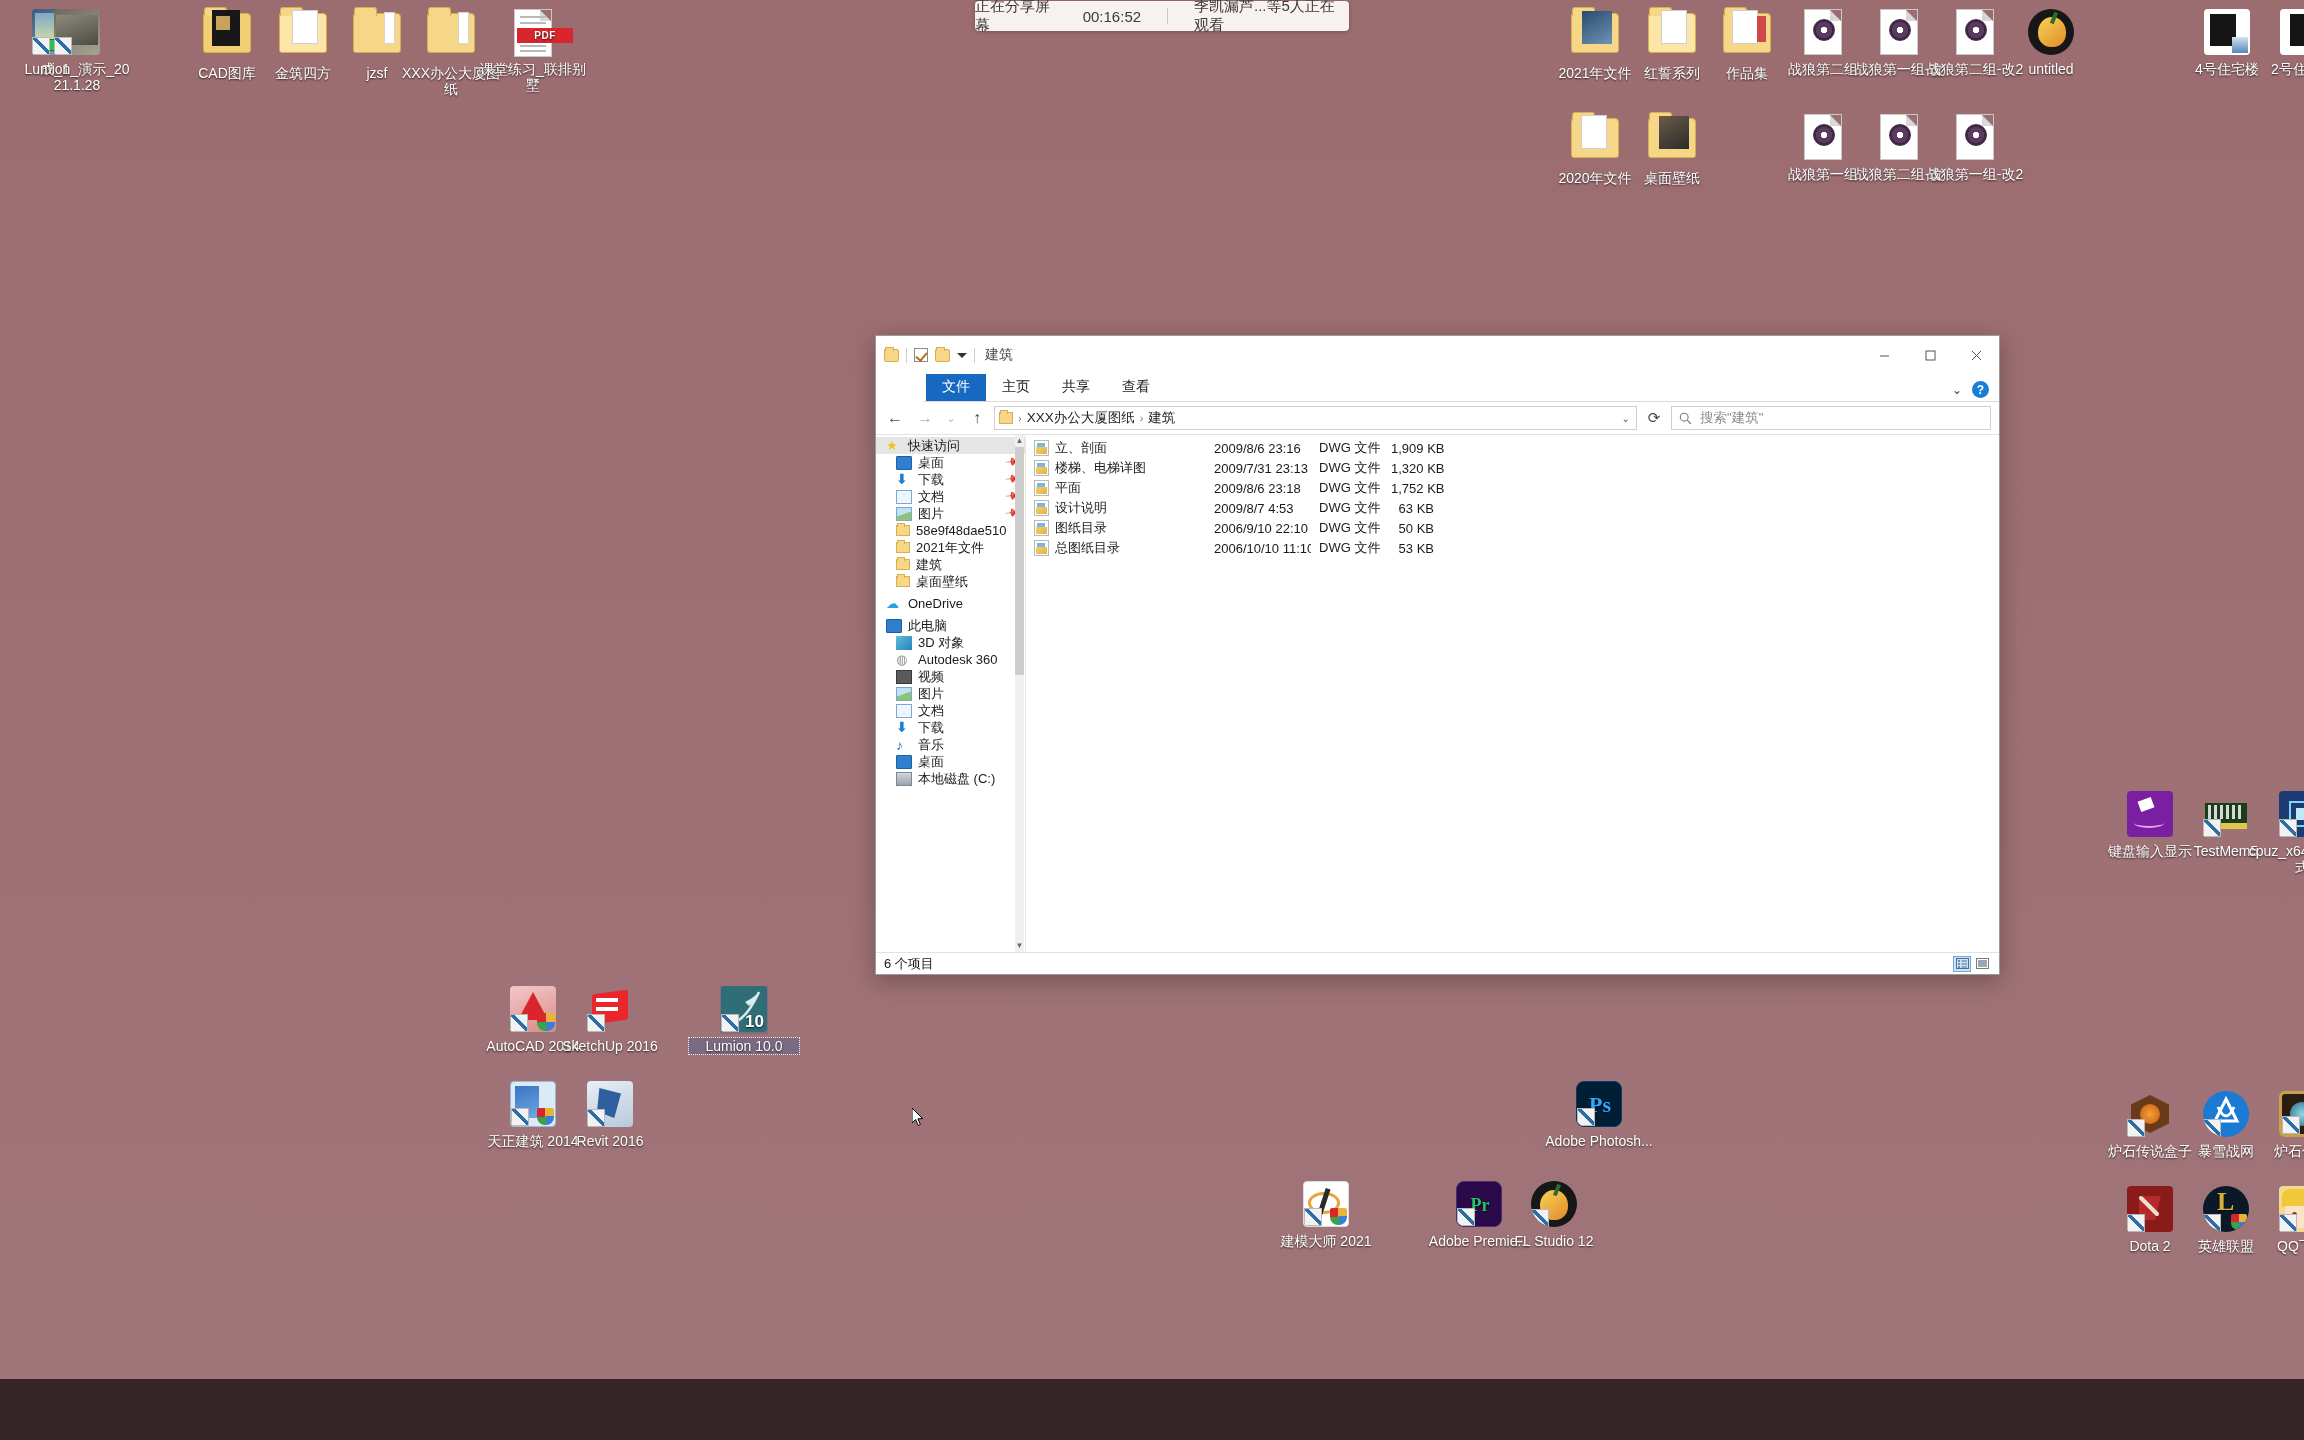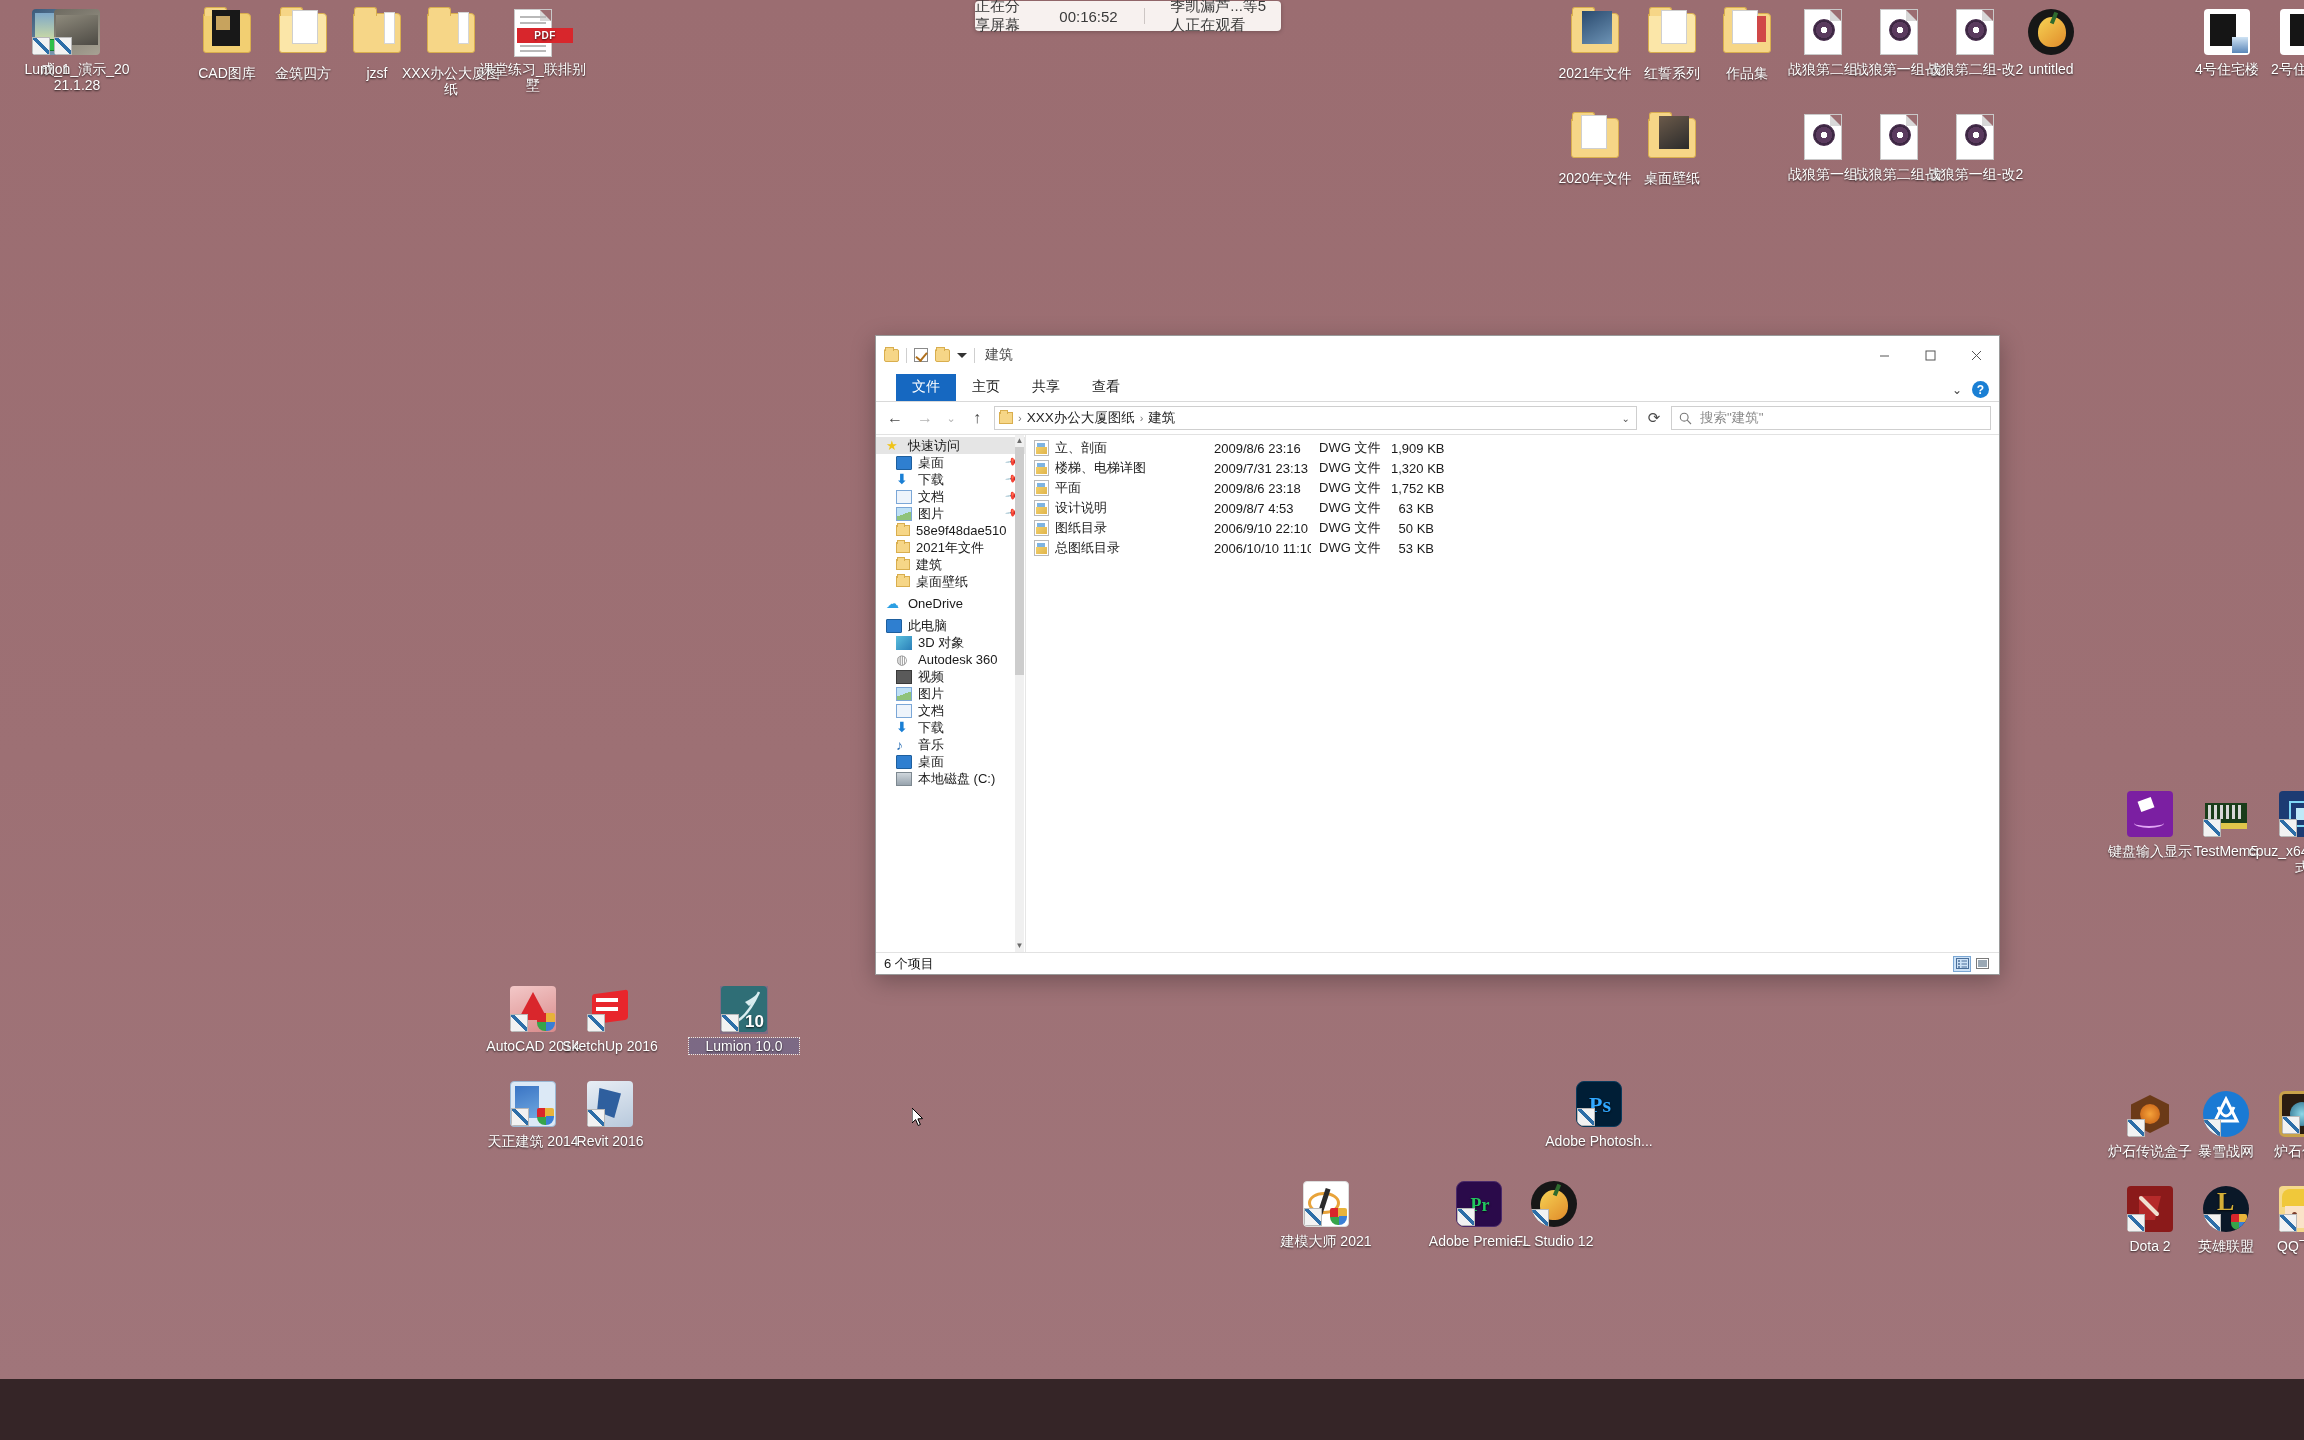--- a/index.html
+++ b/index.html
@@ -79,21 +79,21 @@
     position:absolute;left:2px;top:18px;width:56px;height:15px;background:#d8262c;
     color:#fff;font-size:10px;font-weight:bold;line-height:15px;text-align:center;
     letter-spacing:.5px;
   }
 
   
   .tile{ width:46px;height:46px;margin:1px auto;border-radius:4px;position:relative;overflow:hidden;}
 
   
   #share-banner{
-    position:absolute; left:975px; top:1px; width:306px; height:30px;
+    position:absolute; left:975px; top:1px; width:374px; height:30px;
     background:#f7f1ef; border-radius:4px;
     box-shadow:0 1px 4px rgba(0,0,0,.25);
     display:flex; align-items:center; justify-content:center; gap:26px;
     font-size:15px; color:#3a3a3a;
   }
   #share-banner .sep{ width:1px;height:16px;background:#cdc6c4; }
 
   
   #explorer{
     position:absolute; left:875px; top:335px; width:1125px; height:640px;
@@ -110,21 +110,21 @@
   .qat .mini-folder:before{content:"";position:absolute;left:0;top:-3px;width:7px;height:3px;background:#f6d687;border:1px solid #d9ae4e;border-bottom:none;}
   .qat .vbar{width:1px;height:15px;background:#cfcfcf;}
   .qat .chk{width:14px;height:14px;border:1px solid #8a8a8a;position:relative;}
   .qat .chk:after{content:"";position:absolute;left:3px;top:1px;width:5px;height:9px;border:solid #b0701c;border-width:0 2px 2px 0;transform:rotate(40deg);}
   .qat .caret{width:0;height:0;border-left:5px solid transparent;border-right:5px solid transparent;border-top:5px solid #333;}
   .wtitle{ margin-left:10px; color:#4a4a4a; font-size:14px; }
   .wbuttons{ margin-left:auto; display:flex; }
   .wbtn{ width:46px;height:30px;display:flex;align-items:center;justify-content:center;color:#555; }
   .wbtn svg{ display:block; }
 
-  .ribbon{ height:28px; display:flex; align-items:flex-end; padding-left:20px; border-bottom:1px solid #d9d9d9;}
+  .ribbon{ height:28px; display:flex; align-items:flex-end; padding-left:2px; border-bottom:1px solid #d9d9d9;margin-left:48px;}
   .rtab{ padding:4px 16px 5px 16px; font-size:14px; color:#1a1a1a; }
   .rtab.file{ background:#1668c1; color:#fff; }
   .ribbon .right{ margin-left:auto; display:flex; align-items:center; gap:10px; padding:0 10px 3px 0; }
   .chevdown{ color:#444; font-size:12px; }
   .helpdot{
     width:17px;height:17px;border-radius:50%;background:#1a7fd4;color:#fff;
     font-size:12px;font-weight:bold;display:flex;align-items:center;justify-content:center;
   }
 
   .navbar{ height:32px; display:flex; align-items:center; gap:4px; padding:2px 8px 2px 6px; }

